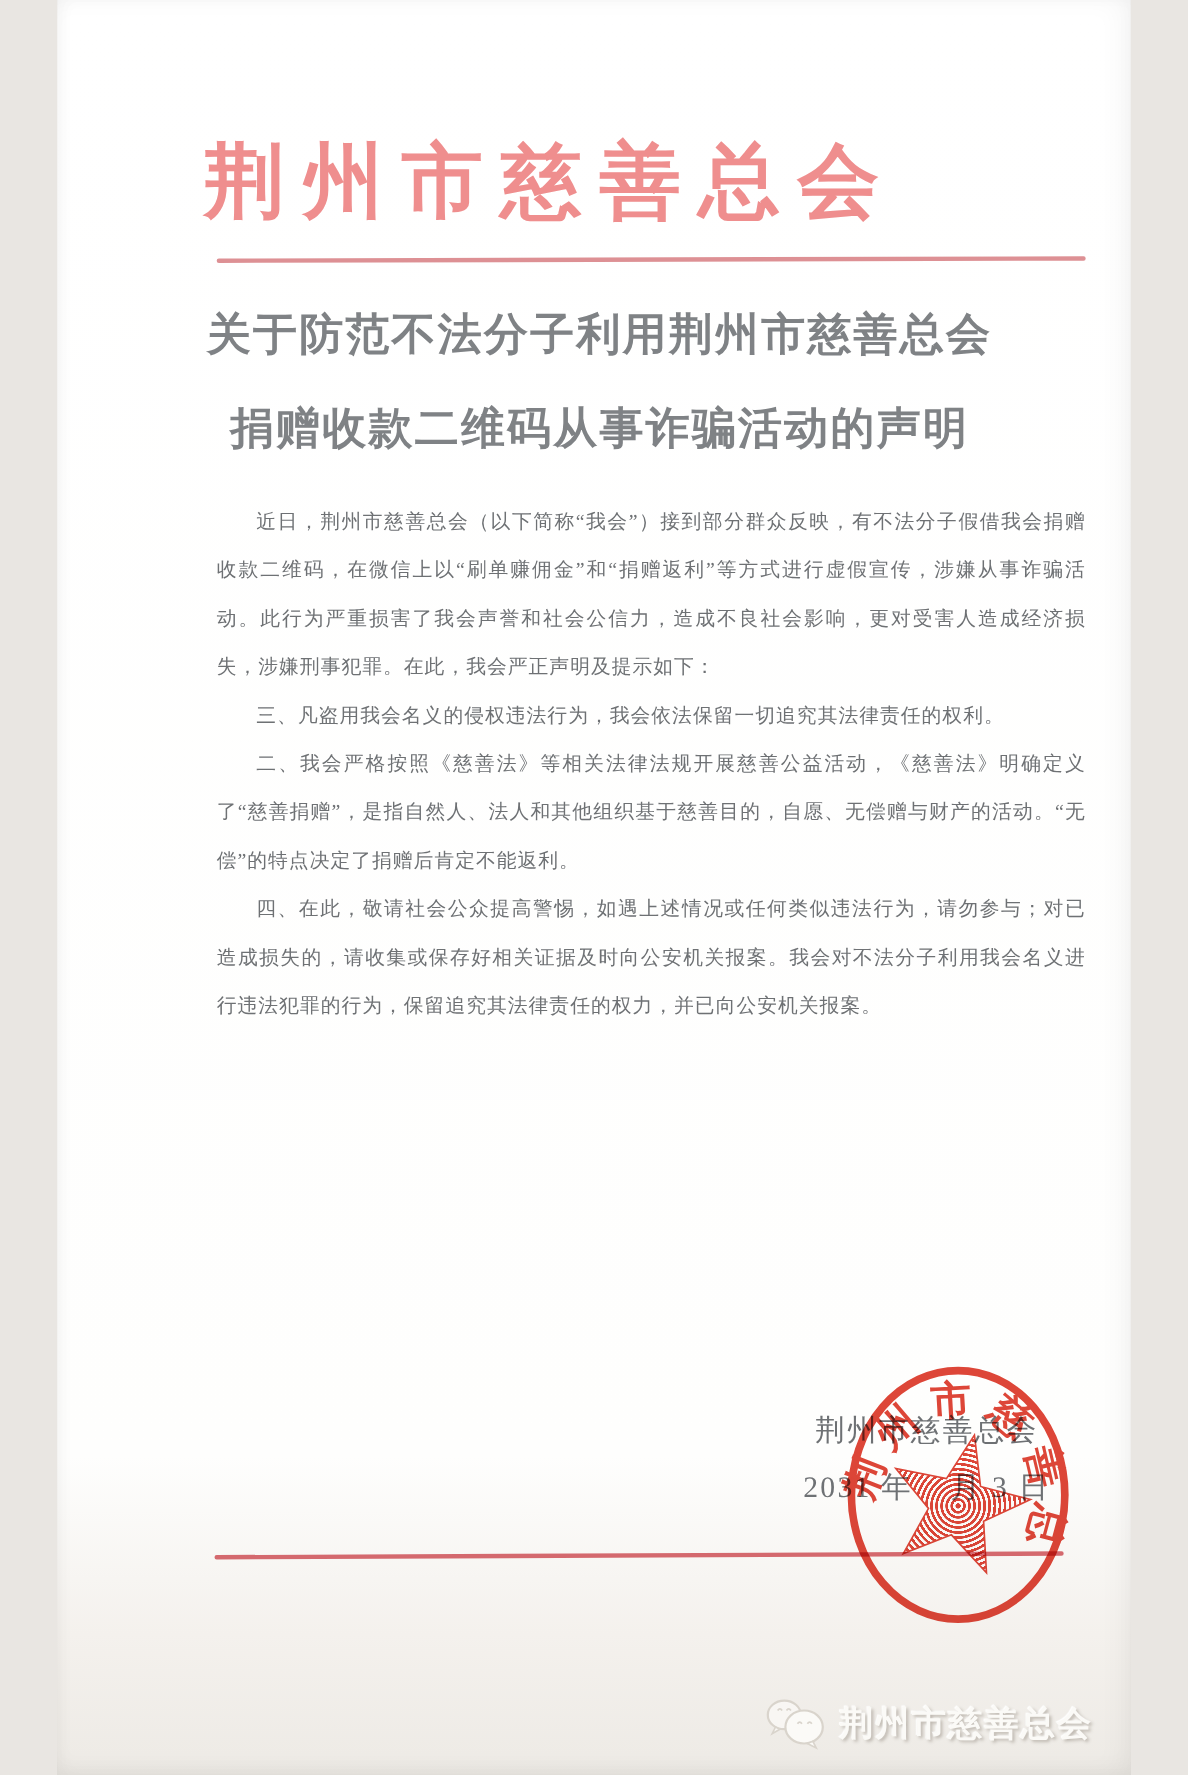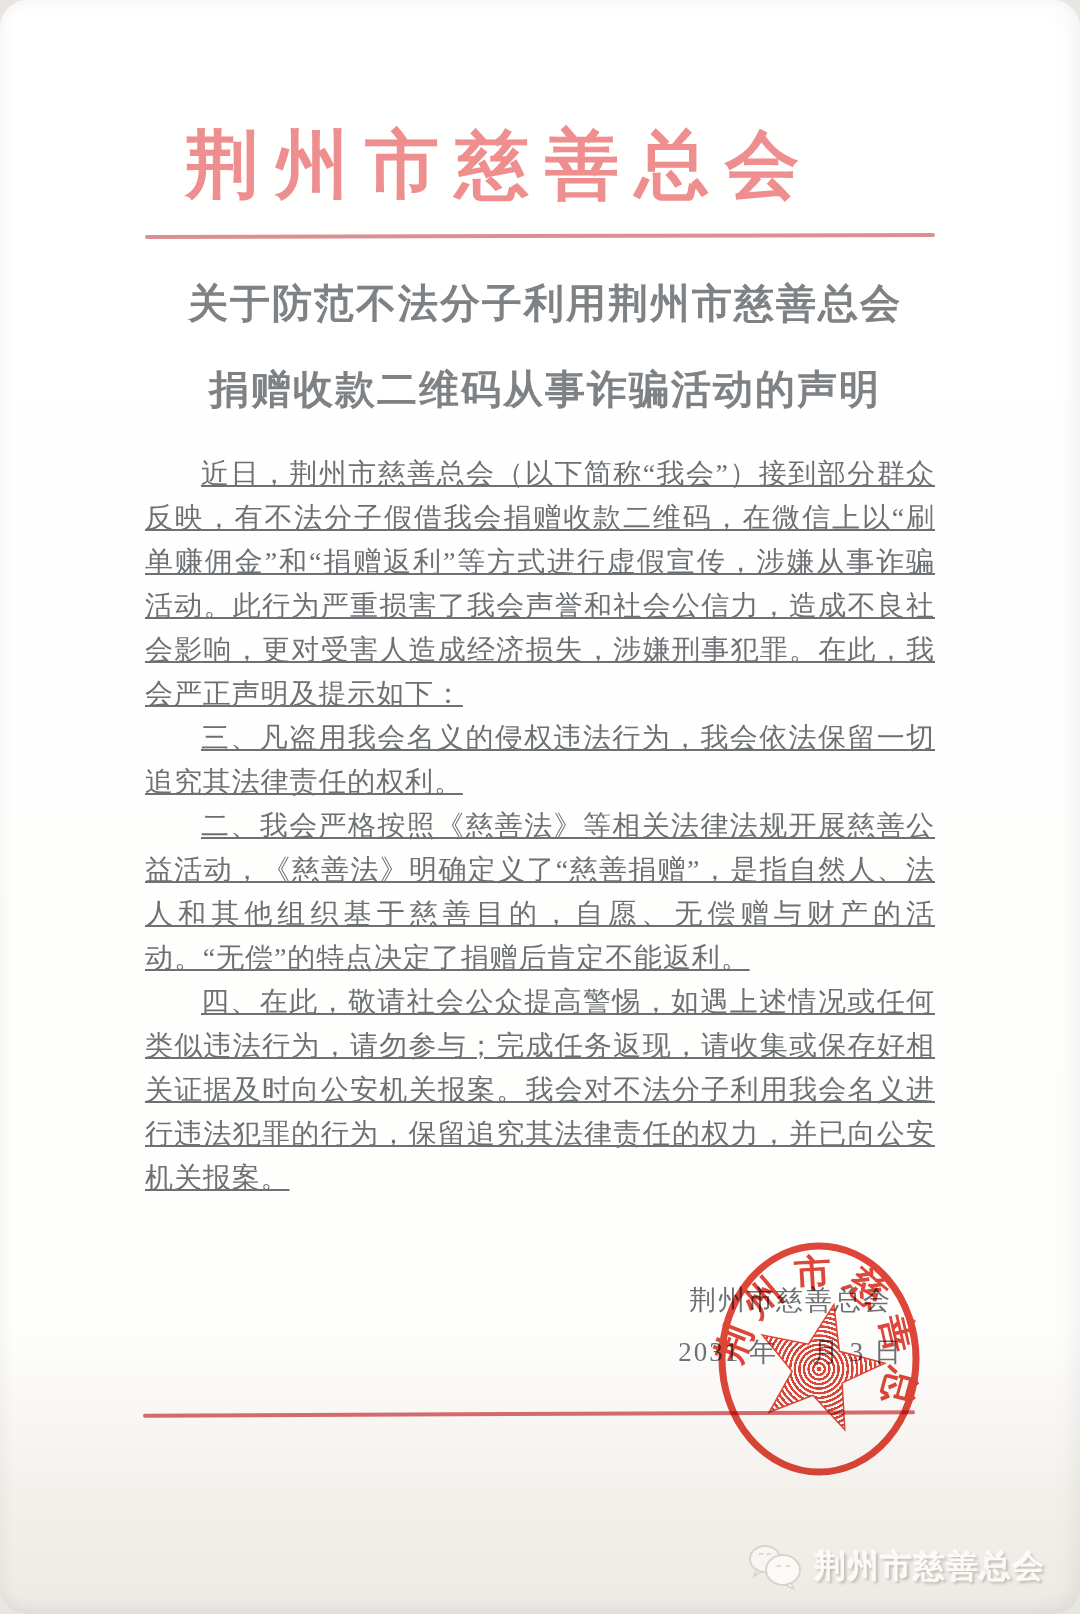--- a/index.html
+++ b/index.html
@@ -2,26 +2,25 @@
 <html style="--letterhead-red: #ef8e8e; --rule-pink: #dd9094; --title-gray: #7f8285; --body-gray: #6e7174; --seal-red: #dc3a2b; --bottom-rule-pink: #d4696e; --footer-text: #fbfaf7;"><head>
 <meta charset="utf-8">
 <style>
   html,body{margin:0;padding:0;}
   body{
     font-family:"Liberation Serif","DejaVu Serif",serif;
     background:#e9e6e2;
   }
   .page{
     position:relative;
-    width:1080px;height:1614px;
+    width:976px;height:1614px;
     margin:0 auto;
     overflow:hidden;
     background:linear-gradient(180deg,#ffffff 0%,#fefefd 82%,#f4f1ed 92%,#edeae5 100%);
     box-shadow:inset -10px 0 22px rgba(0,0,0,0.035), inset 0 -8px 16px rgba(0,0,0,0.03), inset 6px 0 14px rgba(0,0,0,0.02);
-    border-radius:27px;
   }
   
   .letterhead{
     position:absolute;top:116px;left:0;width:100%;
     text-align:center;
     transform:translateX(-40px);
     font-size:74px;font-weight:bold;
     letter-spacing:16px;
     color:var(--letterhead-red);
     white-space:nowrap;
@@ -41,25 +40,24 @@
   }
   .doc-title.l1{top:276px;}
   .doc-title.l2{top:362px;}
   
   .body-text{
     position:absolute;top:452px;left:145px;width:790px;
     color:var(--body-gray);
   }
   .body-text p{
     margin:0;
-    font-size:28px;line-height:44px;
+    font-size:18px;line-height:44px;
     letter-spacing:0.9px;
     text-align:justify;text-justify:inter-character;
     text-indent:2em;
-    text-decoration:underline;
   }
   
   .sig-org{
     position:absolute;top:1282px;left:145px;width:747px;
     text-align:right;
     font-size:27px;letter-spacing:2px;
     color:var(--body-gray);
   }
   .sig-date{
     position:absolute;top:1334px;left:145px;width:758px;
@@ -103,21 +101,21 @@
 
   <div class="rule-top"></div>
 
   <div class="doc-title l1">关于防范不法分子利用荆州市慈善总会</div>
   <div class="doc-title l2">捐赠收款二维码从事诈骗活动的声明</div>
 
   <div class="body-text">
     <p>近日，荆州市慈善总会（以下简称“我会”）接到部分群众反映，有不法分子假借我会捐赠收款二维码，在微信上以“刷单赚佣金”和“捐赠返利”等方式进行虚假宣传，涉嫌从事诈骗活动。此行为严重损害了我会声誉和社会公信力，造成不良社会影响，更对受害人造成经济损失，涉嫌刑事犯罪。在此，我会严正声明及提示如下：</p>
     <p>三、凡盗用我会名义的侵权违法行为，我会依法保留一切追究其法律责任的权利。</p>
     <p>二、我会严格按照《慈善法》等相关法律法规开展慈善公益活动，《慈善法》明确定义了“慈善捐赠”，是指自然人、法人和其他组织基于慈善目的，自愿、无偿赠与财产的活动。“无偿”的特点决定了捐赠后肯定不能返利。</p>
-    <p>四、在此，敬请社会公众提高警惕，如遇上述情况或任何类似违法行为，请勿参与；完成任务返现，请收集或保存好相关证据及时向公安机关报案。我会对不法分子利用我会名义进行违法犯罪的行为，保留追究其法律责任的权力，并已向公安机关报案。</p>
+    <p>四、在此，敬请社会公众提高警惕，如遇上述情况或任何类似违法行为，请勿参与；对已造成损失的，请收集或保存好相关证据及时向公安机关报案。我会对不法分子利用我会名义进行违法犯罪的行为，保留追究其法律责任的权力，并已向公安机关报案。</p>
   </div>
 
   <div class="sig-org">荆州市慈善总会</div>
 
   <div class="sig-date"><span>2031 年</span><span class="gap"></span><span>月 3 日</span></div>
 
   <div class="rule-bottom"></div>
 
   <div class="seal">
     <svg width="214" height="244" viewBox="0 0 214 244">

